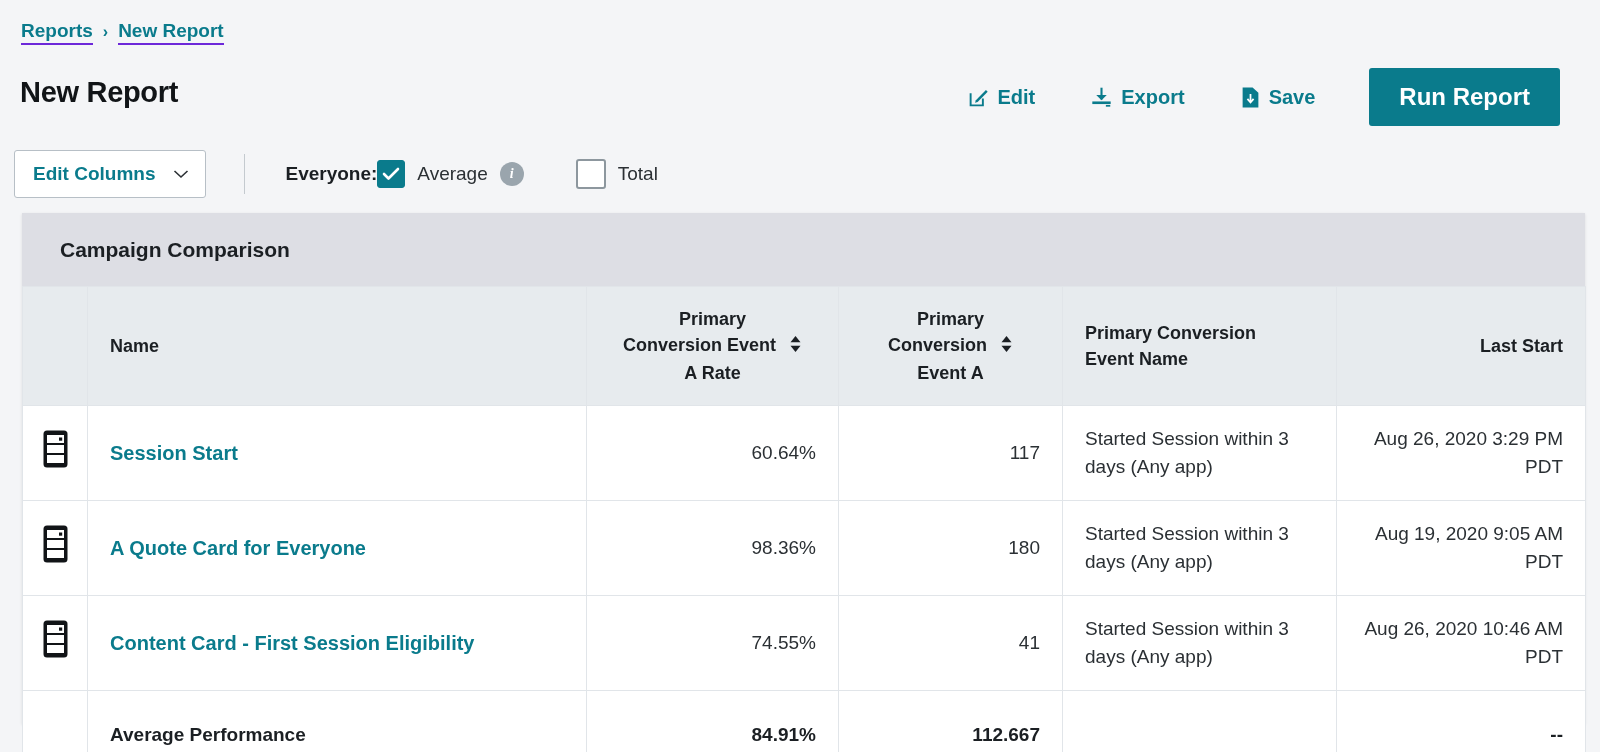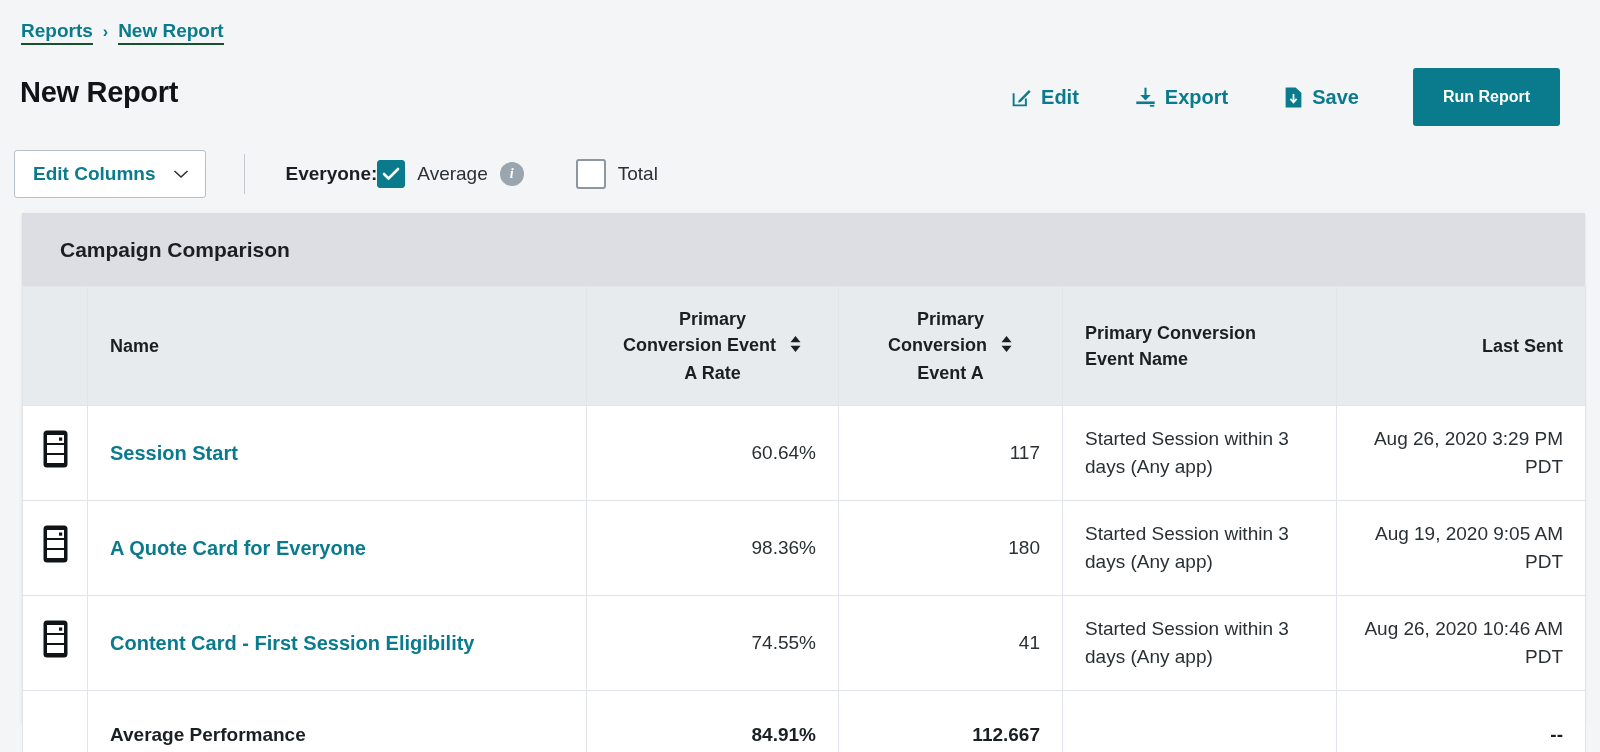--- a/index.html
+++ b/index.html
@@ -13,21 +13,21 @@
   .page { position: relative; width: 1600px; height: 752px; }
 
   
   .breadcrumb {
     position: absolute; left: 21px; top: 20px;
     display: flex; align-items: center; gap: 10px;
     font-size: 19px; font-weight: 700;
   }
   .crumb-link {
     color: #0a7b8c; text-decoration: none;
-    border-bottom: 2px solid #14532d;
+    border-bottom: 2px solid #6d28d9;
     padding-bottom: 1px; line-height: 22px;
     cursor: pointer;
   }
   .crumb-sep { color: #0a7b8c; font-size: 16px; font-weight: 700; padding-bottom:2px;}
 
   
   .title-row {
     position: absolute; left: 0; right: 0; top: 70px; height: 58px;
   }
   .page-title {
@@ -42,21 +42,21 @@
   .act-btn {
     display: flex; align-items: center; gap: 9px;
     color: #0a7b8c; font-size: 20px; font-weight: 700;
     background: none; border: none; cursor: pointer;
     padding: 10px 24px; font-family: inherit;
   }
   .act-btn svg { display:block; }
   .run-btn {
     margin-left: 22px;
     background: #0a7b8c; color: #ffffff;
-    font-size: 16px; font-weight: 700;
+    font-size: 24px; font-weight: 700;
     border: none; border-radius: 3px;
     padding: 17px 30px; cursor: pointer;
     font-family: inherit; line-height: 24px;
   }
 
   
   .controls {
     position: absolute; left: 0; top: 148px; height: 52px;
     display: flex; align-items: center;
   }
@@ -290,21 +290,21 @@
               <span>Event A</span>
             </span>
           </th>
 
           <th class="left">
             <div>Primary Conversion</div>
             <div>Event Name</div>
           </th>
 
           <th class="right">
-            <span>Last Sent</span>
+            <span>Last Start</span>
           </th>
         </tr>
       </thead>
 
       <tbody>
         <tr>
           <td class="cell-icon">
             <span class="card-icon-svg">
               <svg width="27" height="40" viewBox="0 0 27 40">
                 <rect x="1.5" y="1.5" width="24" height="37" rx="3.5" fill="#111417"></rect>

